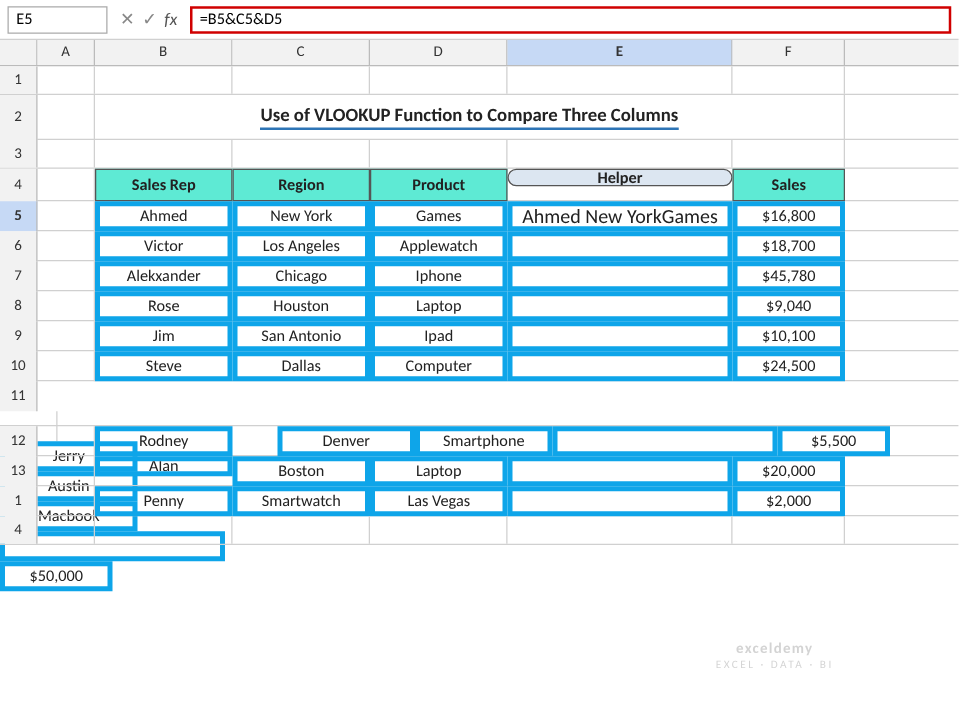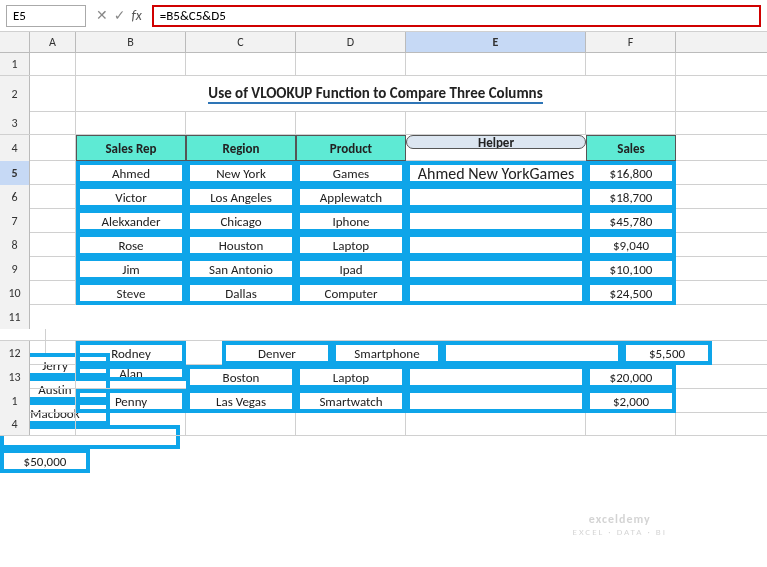--- a/index.html
+++ b/index.html
@@ -337,22 +337,22 @@
       <div class="cell col-c data-row-cell center" style="height:24px;">Boston</div>
       <div class="cell col-d data-row-cell center" style="height:24px;">Laptop</div>
       <div class="cell col-e data-row-cell center" style="height:24px;"></div>
       <div class="cell col-f data-row-cell center" style="height:24px;">$20,000</div>
     </div>
 
     <div class="grid-row" style="height:24px;">
       <div class="row-header" style="height:24px;">1</div>
       <div class="cell col-a" style="height:24px;"></div>
       <div class="cell col-b data-row-cell center" style="height:24px;">Penny</div>
+      <div class="cell col-d data-row-cell center" style="height:24px;">Smartwatch</div>
       <div class="cell col-c data-row-cell center" style="height:24px;">Las Vegas</div>
-      <div class="cell col-d data-row-cell center" style="height:24px;">Smartwatch</div>
       <div class="cell col-e data-row-cell center" style="height:24px;"></div>
       <div class="cell col-f data-row-cell center" style="height:24px;">$2,000</div>
     </div>
 
     <div class="grid-row">
       <div class="row-header">4</div>
       <div class="cell col-a"></div>
       <div class="cell col-b"></div>
       <div class="cell col-c"></div>
       <div class="cell col-d"></div>

